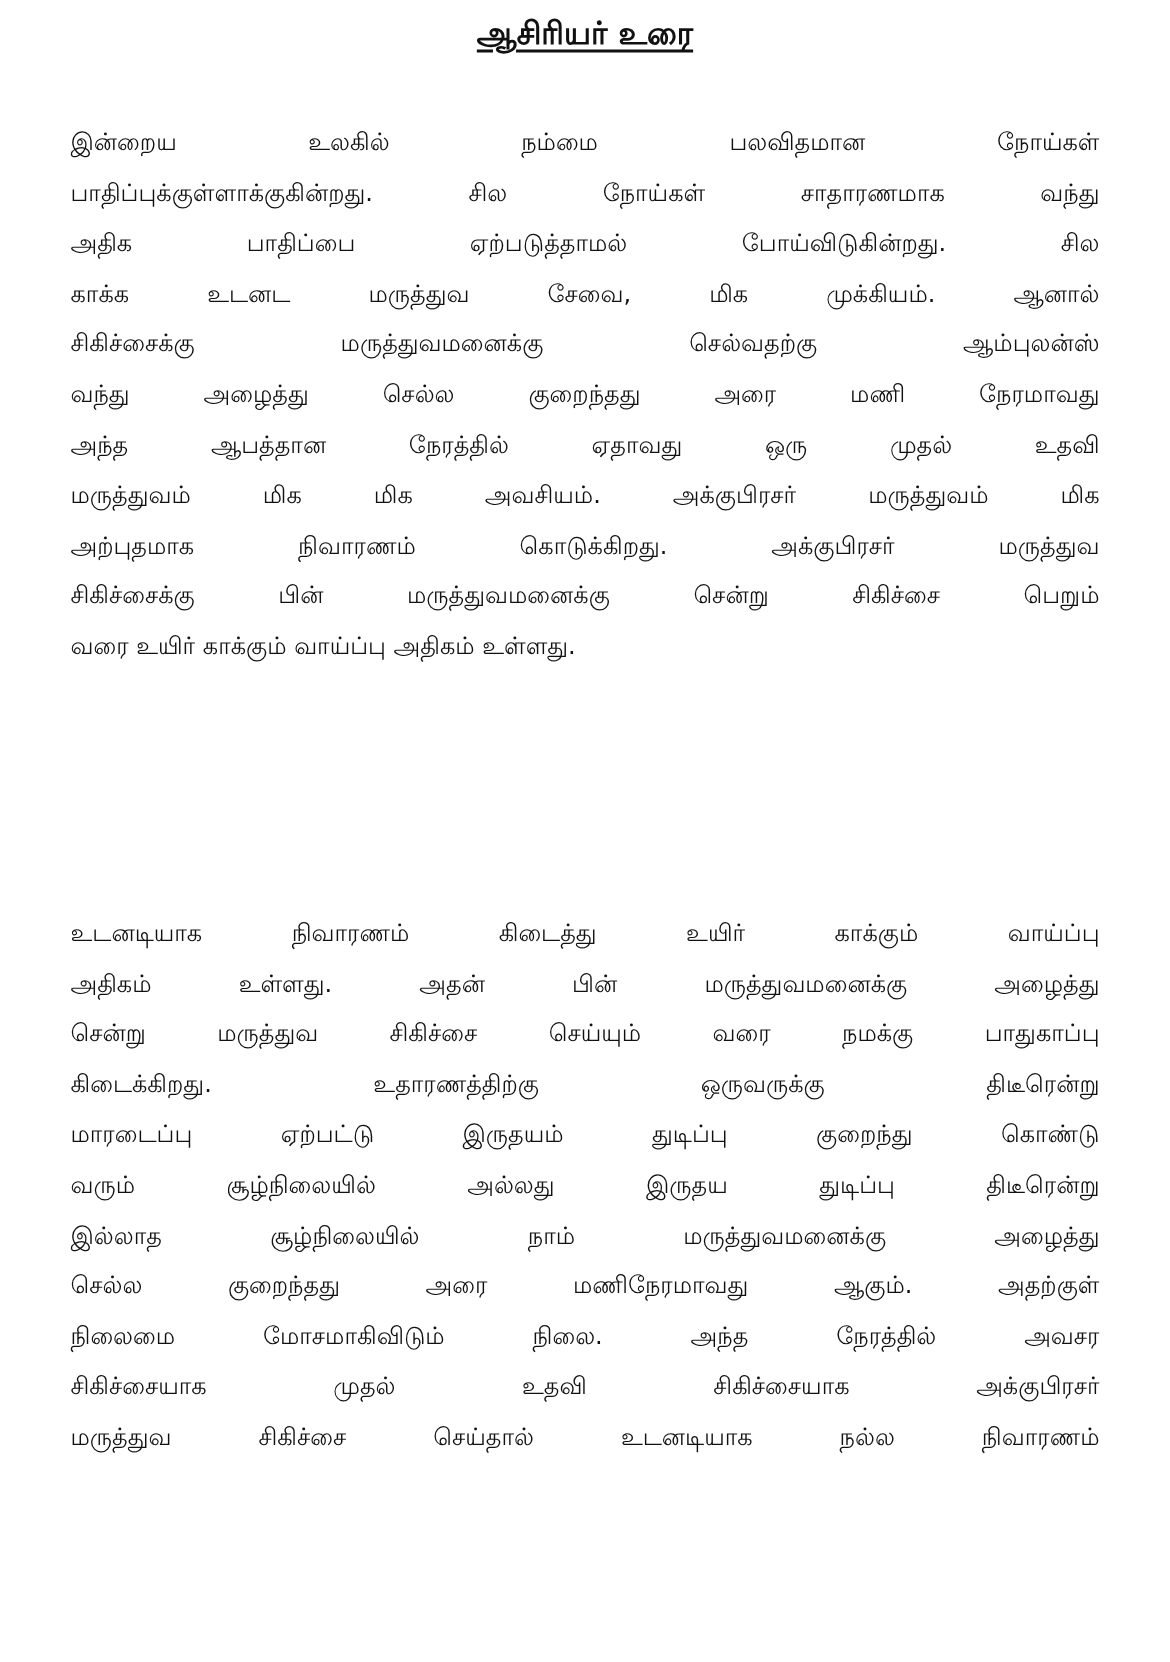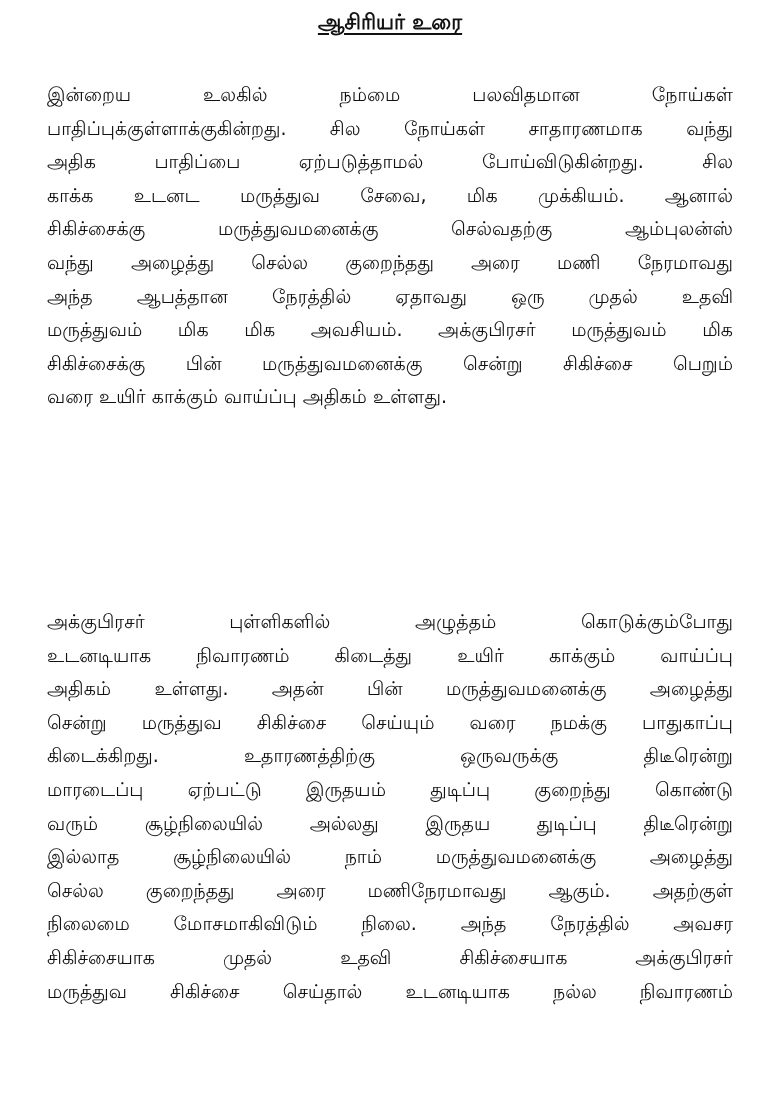--- a/index.html
+++ b/index.html
@@ -41,21 +41,21 @@
       position: absolute;
       left: 47px;
       width: 686px;
     }
     .para-1 { top: 78px; }
     .para-2 { top: 605px; }
     .line {
       display: block;
       height: 33.6px;
       line-height: 33.6px;
-      font-size: 19px;
+      font-size: 16px;
       white-space: nowrap;
       text-align: justify;
       text-align-last: justify;
       overflow: hidden;
     }
     .line.last {
       text-align-last: left;
     }
   </style>
 </head>
@@ -69,26 +69,26 @@
 
   <div class="para para-1">
     <span class="line">இன்றைய உலகில் நம்மை பலவிதமான நோய்கள்</span>
     <span class="line">பாதிப்புக்குள்ளாக்குகின்றது. சில நோய்கள் சாதாரணமாக வந்து</span>
     <span class="line">அதிக பாதிப்பை ஏற்படுத்தாமல் போய்விடுகின்றது. சில</span>
     <span class="line">காக்க உடனட மருத்துவ சேவை, மிக முக்கியம். ஆனால்</span>
     <span class="line">சிகிச்சைக்கு மருத்துவமனைக்கு செல்வதற்கு ஆம்புலன்ஸ்</span>
     <span class="line">வந்து அழைத்து செல்ல குறைந்தது அரை மணி நேரமாவது</span>
     <span class="line">அந்த ஆபத்தான நேரத்தில் ஏதாவது ஒரு முதல் உதவி</span>
     <span class="line">மருத்துவம் மிக மிக அவசியம். அக்குபிரசர் மருத்துவம் மிக</span>
+    <span class="line">அற்புதமாக நிவாரணம் கொடுக்கிறது. அக்குபிரசர் மருத்துவ</span>
     <span class="line">சிகிச்சைக்கு பின் மருத்துவமனைக்கு சென்று சிகிச்சை பெறும்</span>
     <span class="line last">வரை உயிர் காக்கும் வாய்ப்பு அதிகம் உள்ளது.</span>
   </div>
 
   <div class="para para-2">
-    <span class="line">அக்குபிரசர் புள்ளிகளில் அழுத்தம் கொடுக்கும்போது</span>
     <span class="line">உடனடியாக நிவாரணம் கிடைத்து உயிர் காக்கும் வாய்ப்பு</span>
     <span class="line">அதிகம் உள்ளது. அதன் பின் மருத்துவமனைக்கு அழைத்து</span>
     <span class="line">சென்று மருத்துவ சிகிச்சை செய்யும் வரை நமக்கு பாதுகாப்பு</span>
     <span class="line">கிடைக்கிறது. உதாரணத்திற்கு ஒருவருக்கு திடீரென்று</span>
     <span class="line">மாரடைப்பு ஏற்பட்டு இருதயம் துடிப்பு குறைந்து கொண்டு</span>
     <span class="line">வரும் சூழ்நிலையில் அல்லது இருதய துடிப்பு திடீரென்று</span>
     <span class="line">இல்லாத சூழ்நிலையில் நாம் மருத்துவமனைக்கு அழைத்து</span>
     <span class="line">செல்ல குறைந்தது அரை மணிநேரமாவது ஆகும். அதற்குள்</span>
     <span class="line">நிலைமை மோசமாகிவிடும் நிலை. அந்த நேரத்தில் அவசர</span>
     <span class="line">சிகிச்சையாக முதல் உதவி சிகிச்சையாக அக்குபிரசர்</span>

